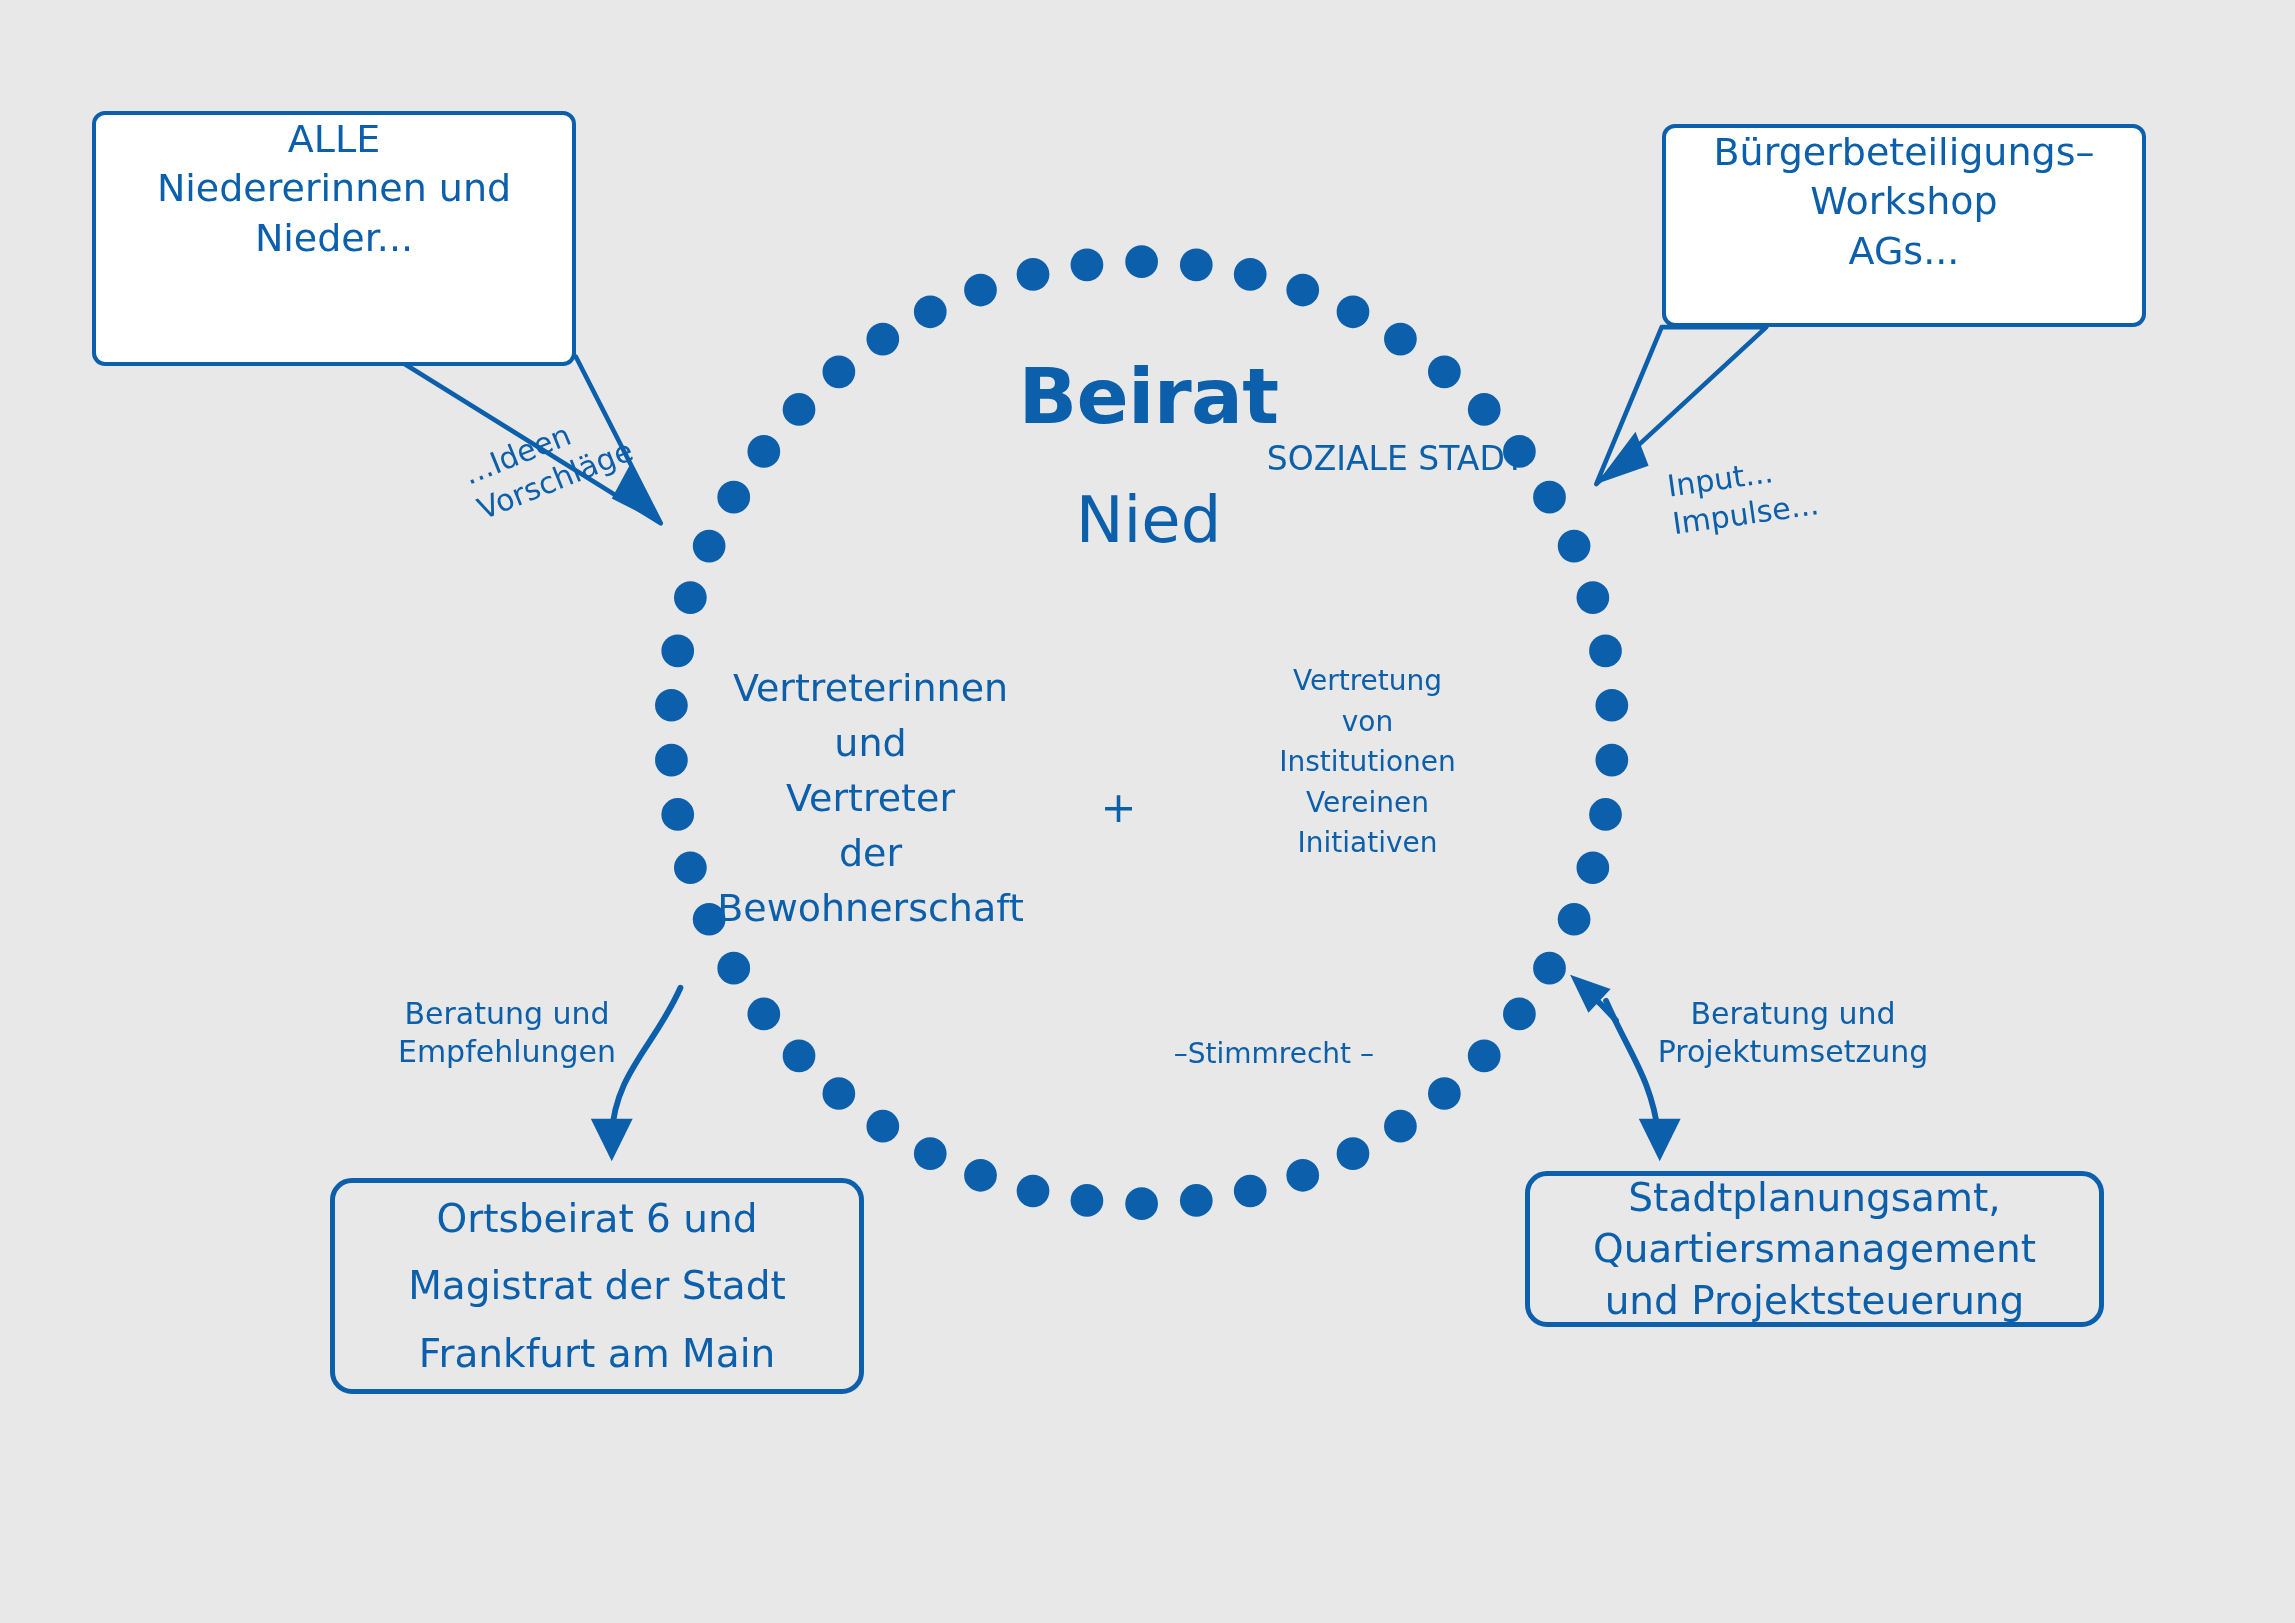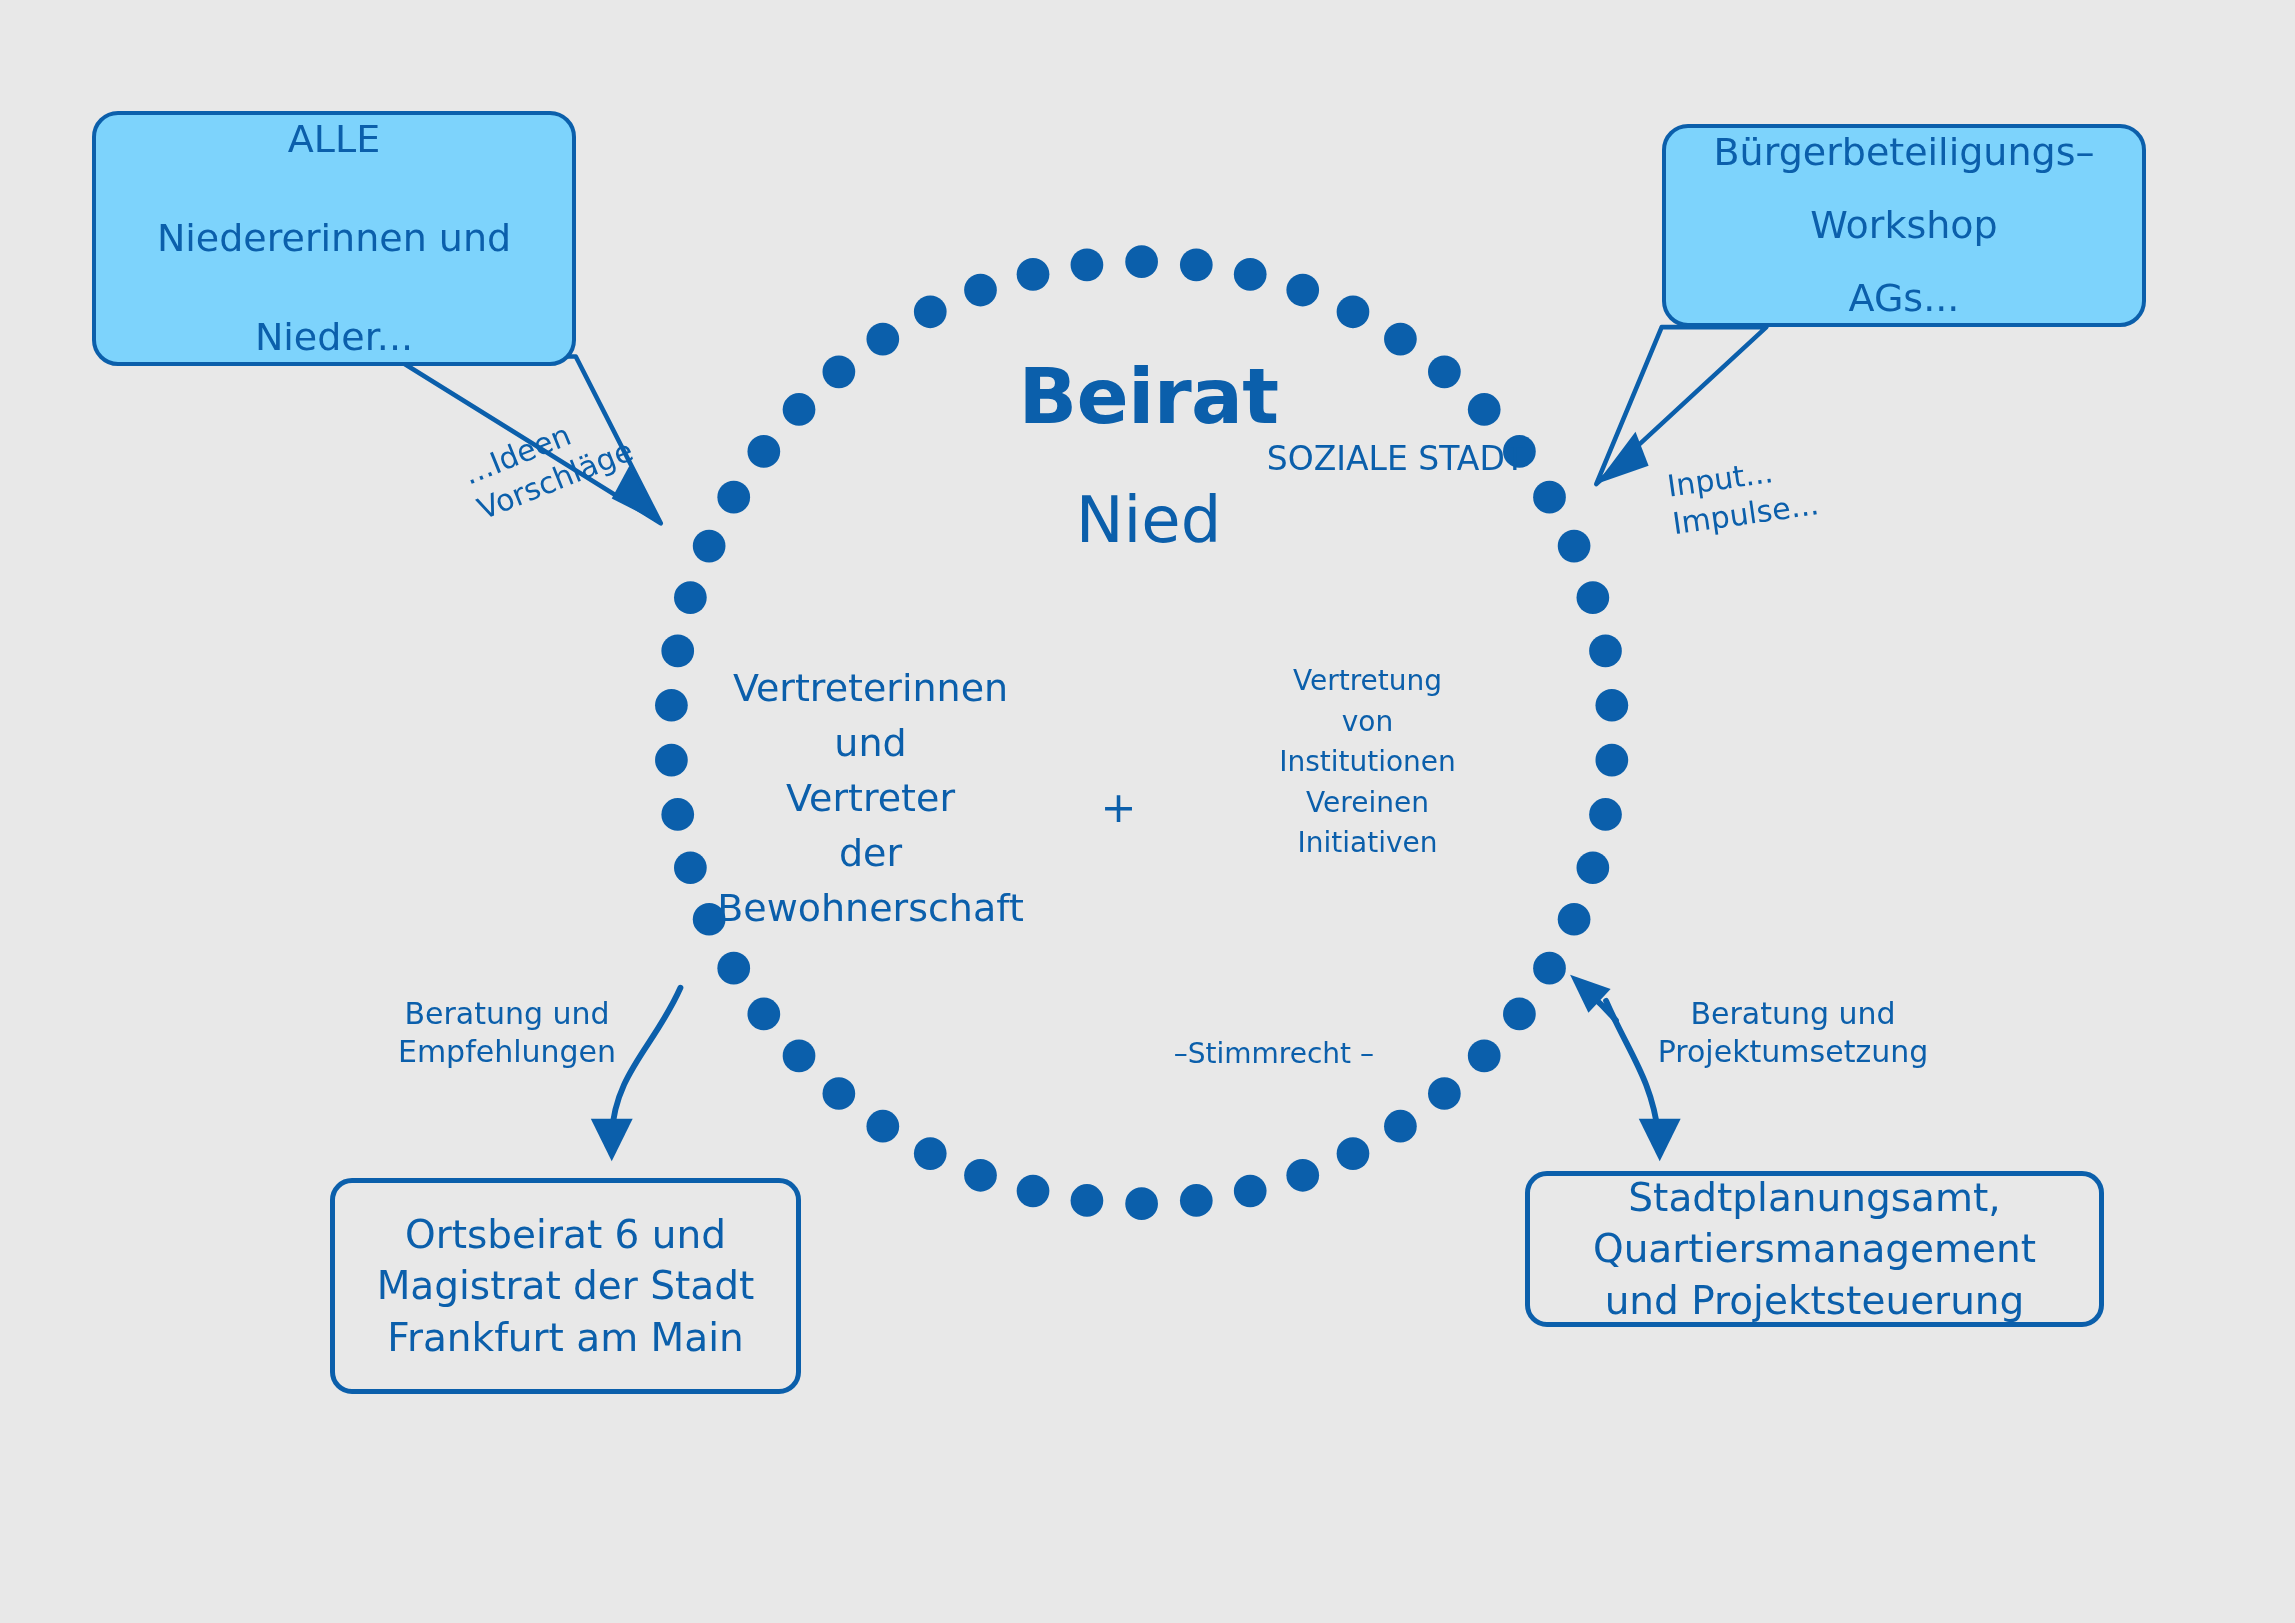--- a/index.html
+++ b/index.html
@@ -18,27 +18,27 @@
     height: 1623px;
     background: #e8e8e8;
     overflow: hidden;
   }
 
   
   .bubble {
     position: absolute;
     box-sizing: border-box;
     border: 4.6px solid #0b5fab;
-    border-radius: 26px;
-    background: #7dd3fc;
+    border-radius: 13px;
+    background: #ffffff;
     color: #0b5fab;
     text-align: center;
     display: flex;
     flex-direction: column;
-    justify-content: space-between;
+    justify-content: flex-start;
     align-items: center;
     line-height: 1.3;
   }
   .bubble .line { display: block; white-space: pre; }
 
   #bubble-left {
     left: 92px;
     top: 111px;
     width: 484px;
     height: 255px;
@@ -64,22 +64,23 @@
     display: flex;
     flex-direction: column;
     justify-content: center;
     align-items: center;
     font-size: 39px;
     line-height: 1.32;
   }
   #box-left {
     left: 330px;
     top: 1178px;
-    width: 471px;
+    width: 534px;
     height: 216px;
+    gap: 16px;
   }
   #box-right {
     left: 1525px;
     top: 1171px;
     width: 579px;
     height: 156px;
   }
 
   
   #center-title {

